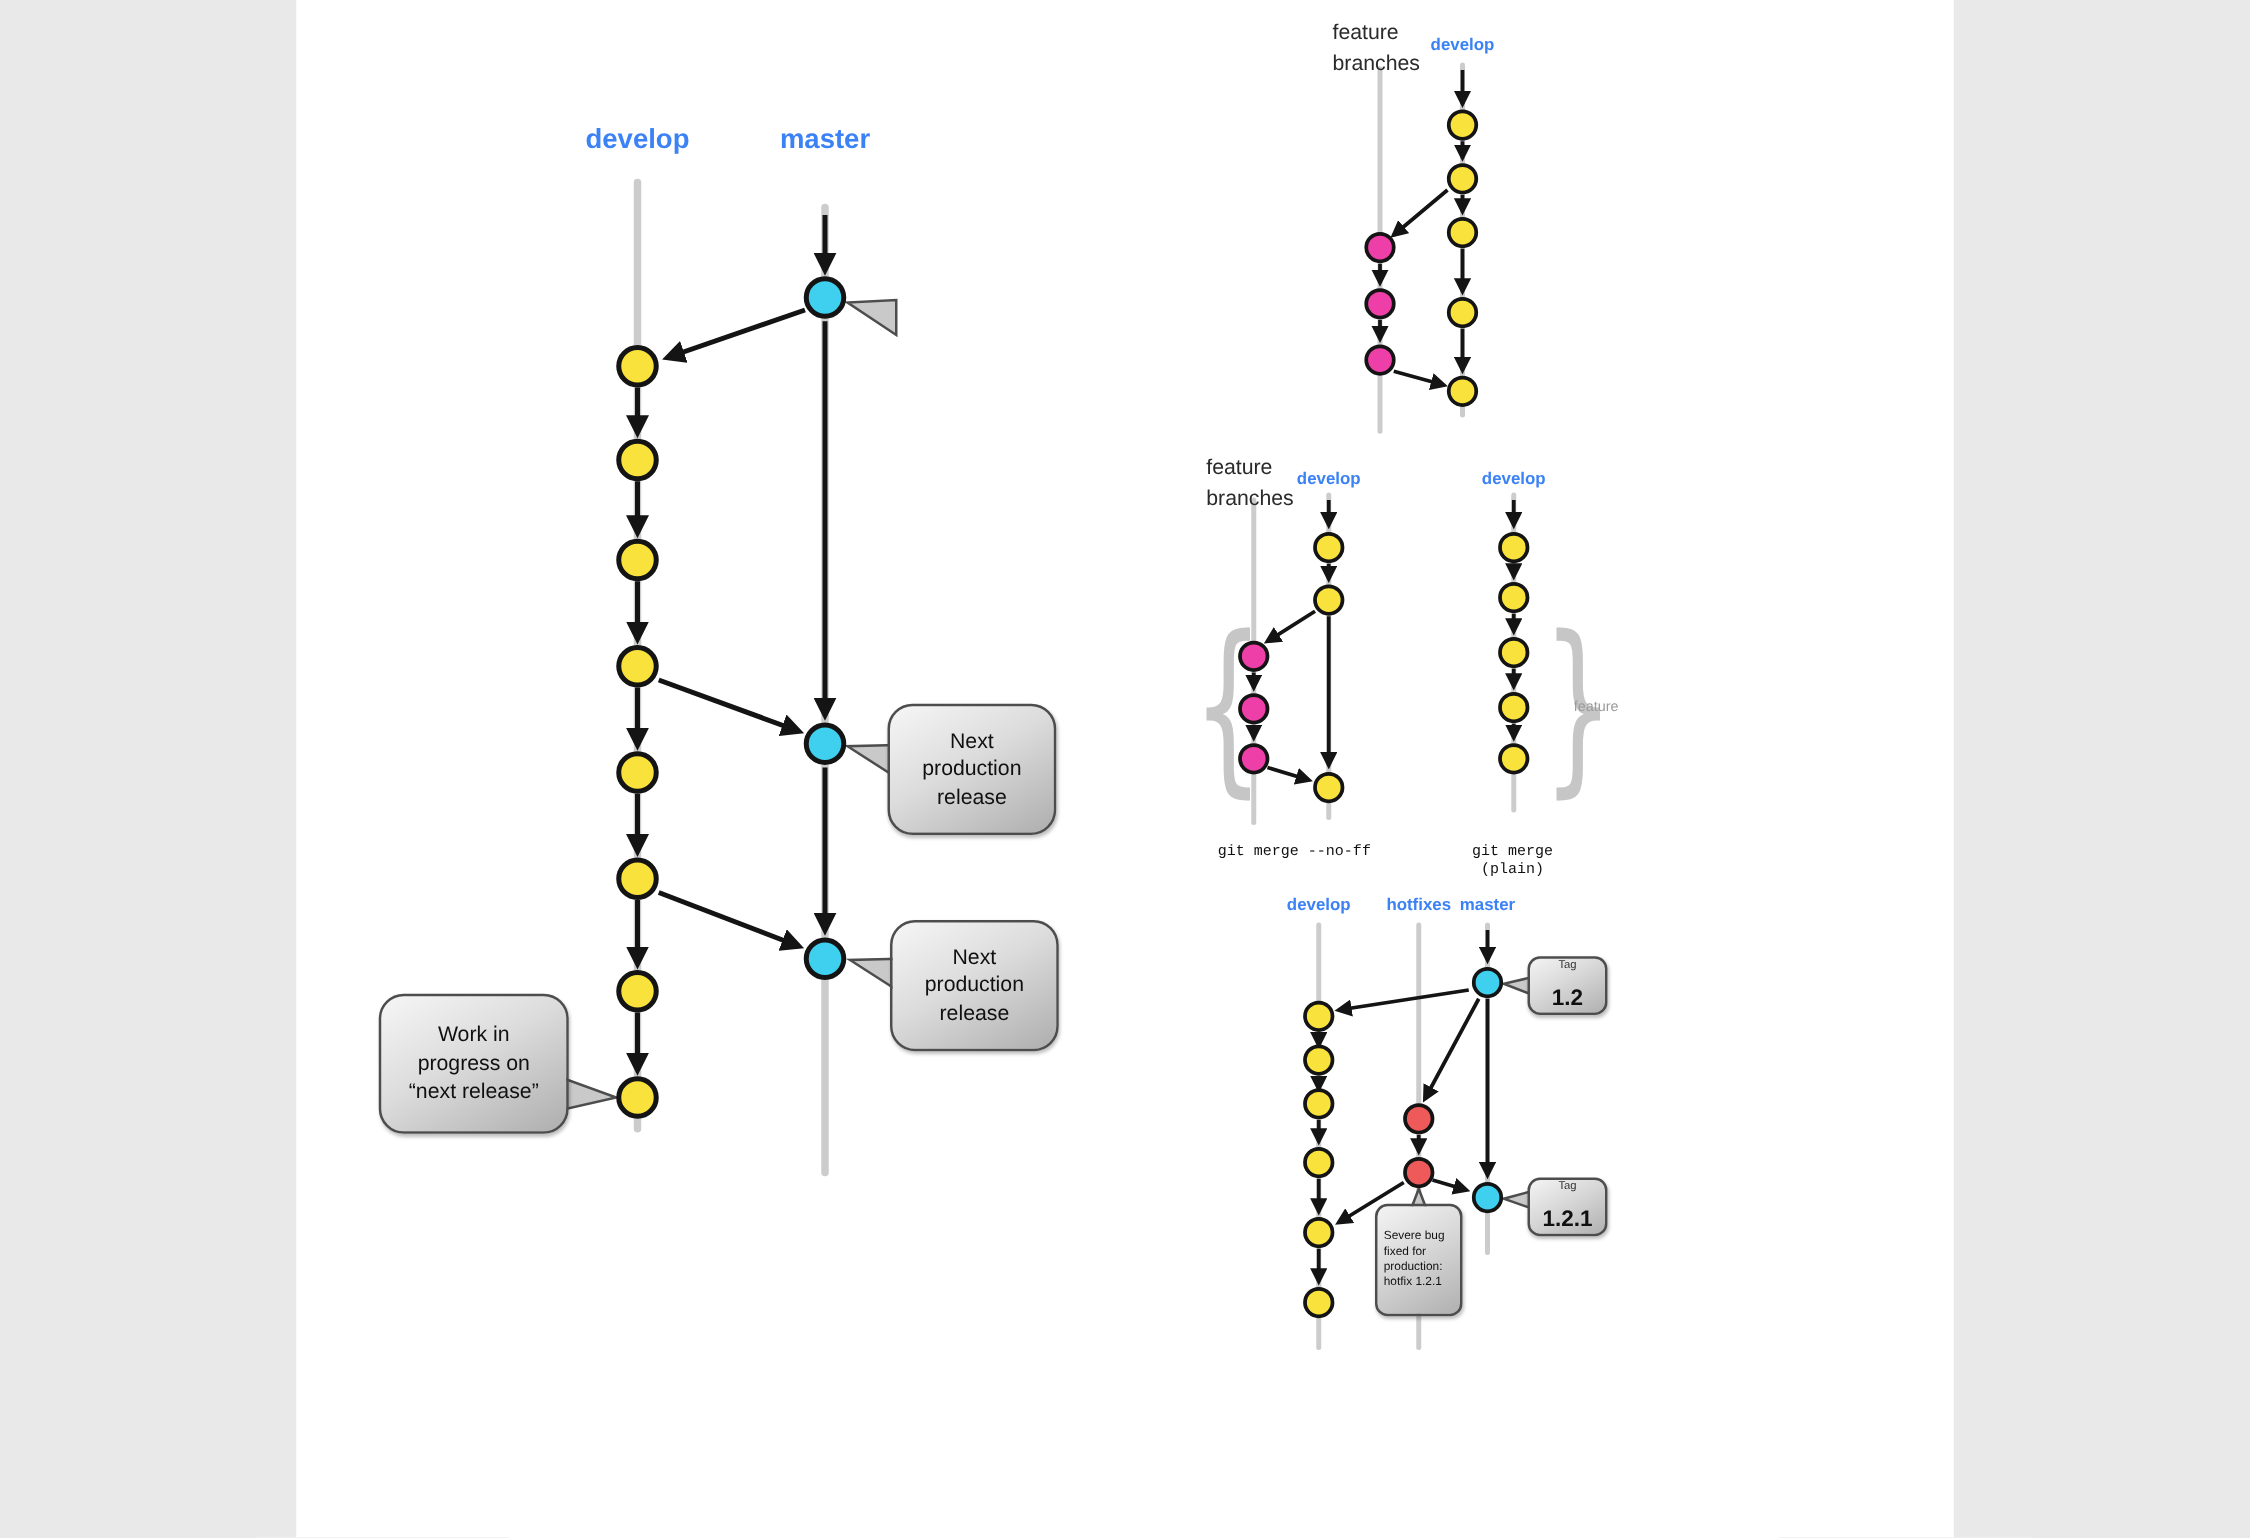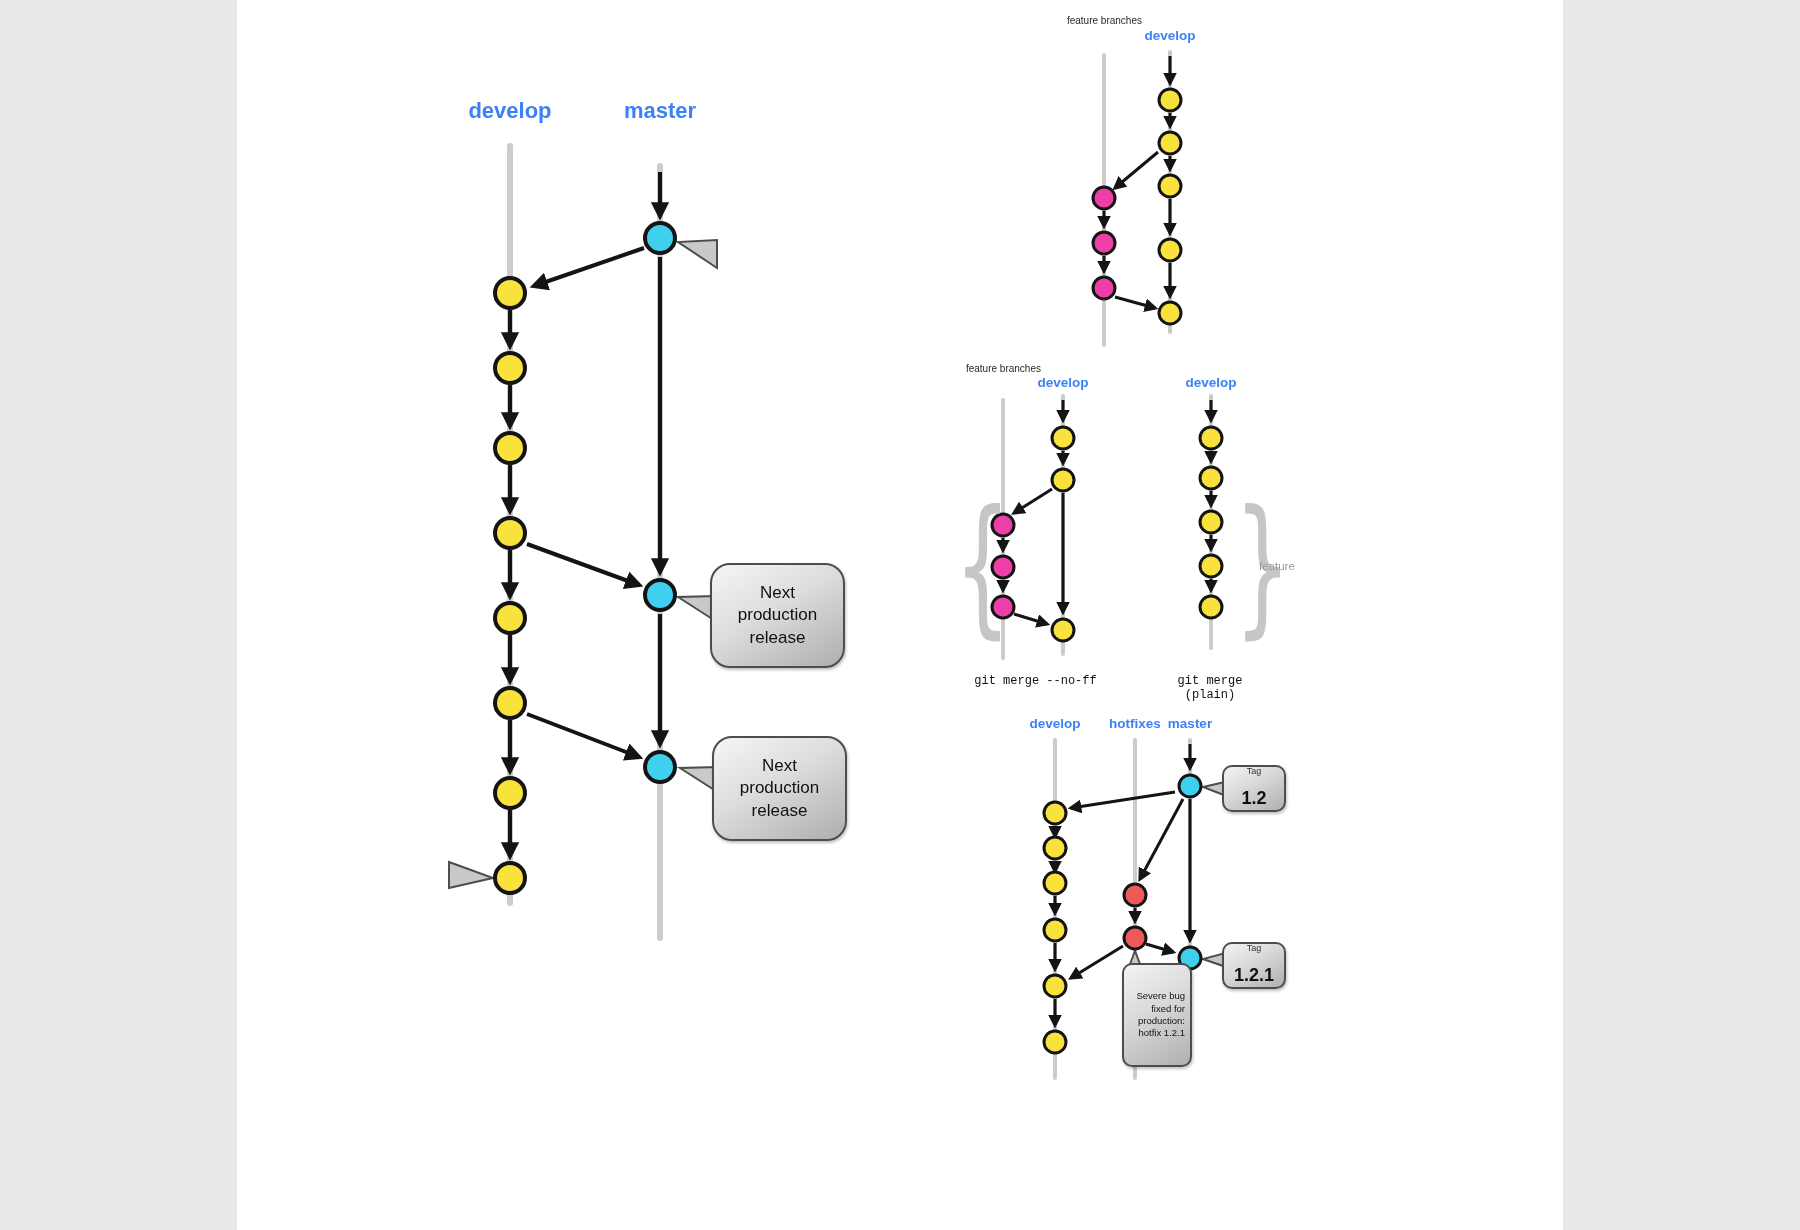--- a/index.html
+++ b/index.html
@@ -35,21 +35,21 @@
   .c-hot  { fill: var(--commit-hotfix, #ee5a5a); }
   .tail   { fill: #c9c9c9; stroke: var(--callout-border, #4d4d4d); stroke-width: 2; }
 
   
   .branch-label {
     position: absolute; text-align: center; font-weight: bold; color: #3b82f6;
   }
   .branch-label.big   { font-size: 22px; width: 140px; }
   .branch-label.small { font-size: 13.5px; width: 76px; }
   .lane-label-light {
-    position: absolute; text-align: right; font-size: 10px; line-height: 1.45;
+    position: absolute; text-align: left; font-size: 17px; line-height: 1.45;
     color: #2a2a2a; width: 76px;
   }
   .callout {
     position: absolute;
     background: linear-gradient(150deg, #f6f6f6 0%, #dcdcdc 45%, #aeaeae 100%);
     border: 2px solid var(--callout-border, #4d4d4d);
     border-radius: 20px;
     display: flex; align-items: center; justify-content: center;
     text-align: center; font-size: 17px; line-height: 1.32; color: #101010;
     padding: 6px 10px;
@@ -59,29 +59,28 @@
     position: absolute; width: 64px; height: 47px;
     background: linear-gradient(150deg, #f4f4f4 0%, #d8d8d8 45%, #b0b0b0 100%);
     border: 2px solid var(--callout-border, #4d4d4d);
     border-radius: 10px;
     display: flex; flex-direction: column; align-items: center; justify-content: space-between;
     box-shadow: 1px 2px 3px rgba(0,0,0,.25);
   }
   .tag-prefix  { font-size: 9px; color: #333; line-height: 1.1; }
   .tag-version { font-size: 18px; font-weight: bold; color: #101010; line-height: 1.2; }
   .bug-callout {
-    position: absolute; width: 70px; height: 104px;
+    position: absolute; width: 70px; height: 90px;
     background: linear-gradient(150deg, #f4f4f4 0%, #d8d8d8 45%, #b0b0b0 100%);
     border: 2px solid var(--callout-border, #4d4d4d);
     border-radius: 10px;
     display: flex; align-items: center; justify-content: center;
-    text-align: right; font-size: 9.5px; line-height: 1.3; color: #101010;
+    text-align: left; font-size: 9.5px; line-height: 1.3; color: #101010;
     padding: 4px 5px;
     box-shadow: 1px 2px 3px rgba(0,0,0,.25);
-    margin-left: 22px;
   }
   .mono-caption {
     position: absolute; font-family: "Liberation Mono", monospace;
     font-size: 12px; color: #111; text-align: center;
   }
   .brace {
     position: absolute; color: #c6c6c6; font-size: 150px; line-height: 130px;
     font-family: "DejaVu Sans", sans-serif; transform: scaleX(.6); font-weight: normal;
   }
   .feature-note { position: absolute; font-size: 11.5px; color: #9b9b9b; }
@@ -240,20 +239,21 @@
         <circle class="commit c-dev" stroke-width="3" r="11" cx="818" cy="986"></circle>
         <circle class="commit c-dev" stroke-width="3" r="11" cx="818" cy="1042"></circle>
       </g>
     </svg>
 
     <div class="branch-label big" style="left:203px; top:98px;">develop</div>
     <div class="branch-label big" style="left:353px; top:98px;">master</div>
 
     <div class="callout" style="left:473px; top:563px; width:135px; height:105px;">Next production release</div>
     <div class="callout" style="left:475px; top:736px; width:135px; height:105px;">Next production release</div>
+    <div class="callout" style="left:66px; top:795px; width:152px; height:112px;">Work in progress on “next release”</div>
 
     <div class="lane-label-light" style="left:829px; top:14px;">feature branches</div>
     <div class="branch-label small" style="left:895px; top:28px;">develop</div>
 
     <div class="lane-label-light" style="left:728px; top:362px;">feature branches</div>
     <div class="branch-label small" style="left:788px; top:375px;">develop</div>
     <div class="brace" style="left:698px; top:500px;">{</div>
     <div class="mono-caption" style="left:716px; top:674px; width:165px;">git merge --no-ff</div>
 
     <div class="branch-label small" style="left:936px; top:375px;">develop</div>

